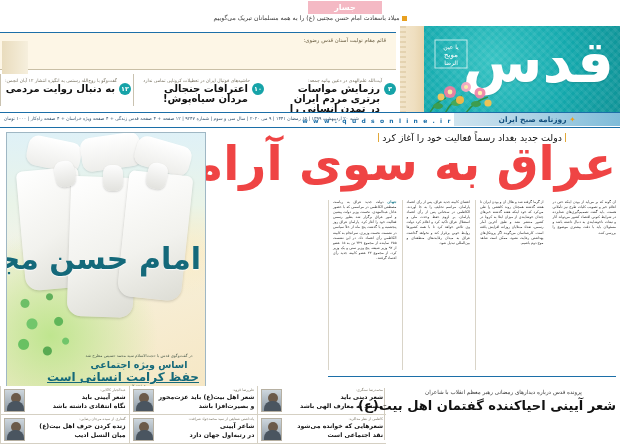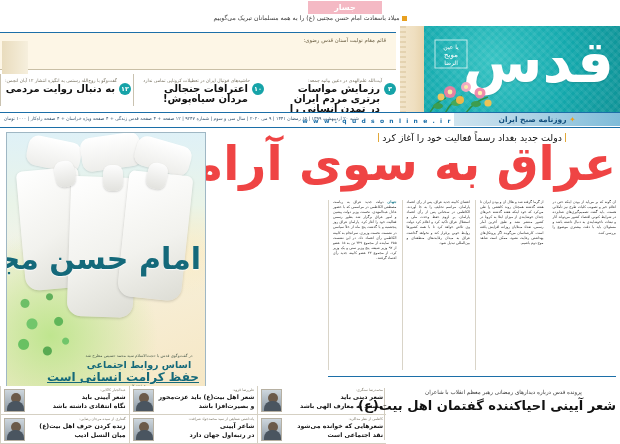--- a/index.html
+++ b/index.html
@@ -378,21 +378,21 @@
       <div class="bag bag1"></div>
       <div class="bag bag2"></div>
       <div class="bag bag3"></div>
       <div class="hand h1"></div>
       <div class="hand h2"></div>
       <div class="hand h3"></div>
       <div class="floral"></div>
       <div class="calligraphy">امام حسن مجتبی کریم اهل بیت</div>
       <div class="cap-band">
         <div class="cap-kicker">در گفت‌وگوی قدس با حجت‌الاسلام سید محمد حسینی مطرح شد</div>
-        <div class="cap-t1">اساس روابط اجتماعی</div>
+        <div class="cap-t1">اساس ویژه اجتماعی</div>
         <div class="cap-t2">حفظ کرامت انسانی است</div>
         <div class="cap-kicker">صفحه ۲</div>
       </div>
     </div>
 
     <div class="cols">
       <div class="col">
         <p><span class="lede">جهان</span>
         <span>دولت جدید عراق به ریاست مصطفی الکاظمی در مراسمی که با حضور عادل عبدالمهدی، نخست وزیر دولت پیشین و امور عراق برگزار شد بطور رسمی فعالیت خود را آغاز کرد. پارلمان عراق روز پنجشنبه و با گذشت پنج ماه از خلأ سیاسی در نشست نخست وزیری، سرانجام به کابینه الکاظمی رأی اعتماد داد. در این نشست ۲۵۵ نماینده از مجموع ۳۲۹ تن به ۱۵ عضو از ۹۲ وزیر شیعه، پنج وزیر سنی و یک وزیر کرد، از مجموع ۲۲ عضو کابینه جدید رأی اعتماد گرفتند.</span></p>
       </div>

